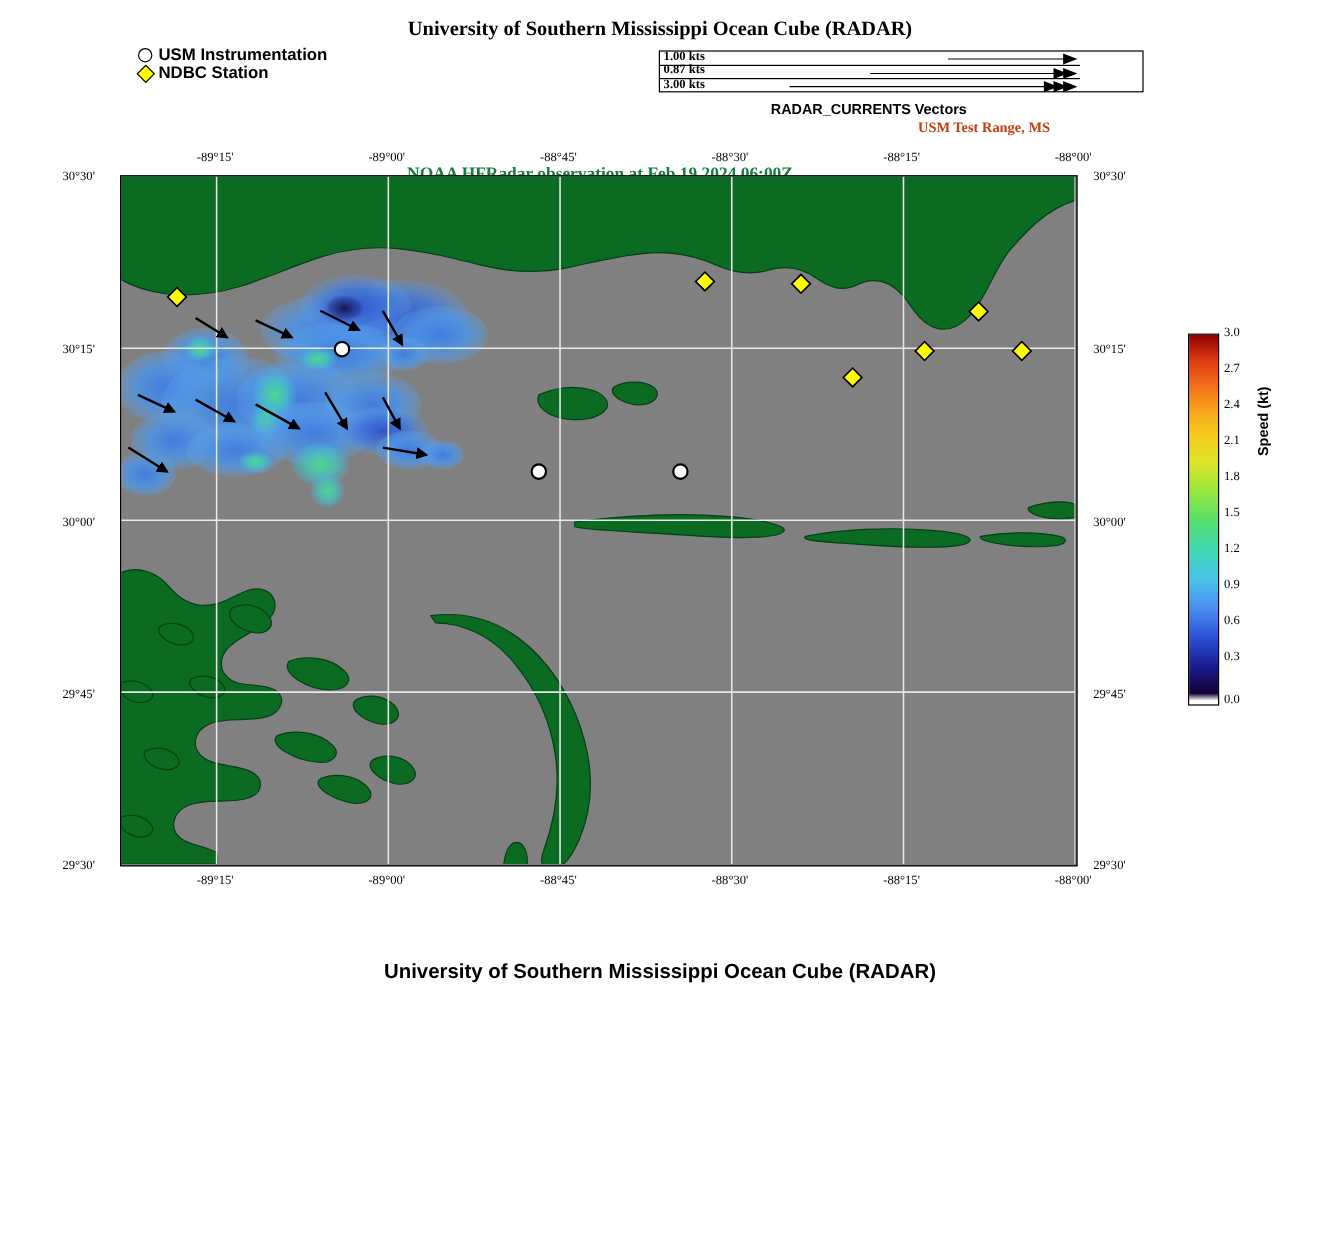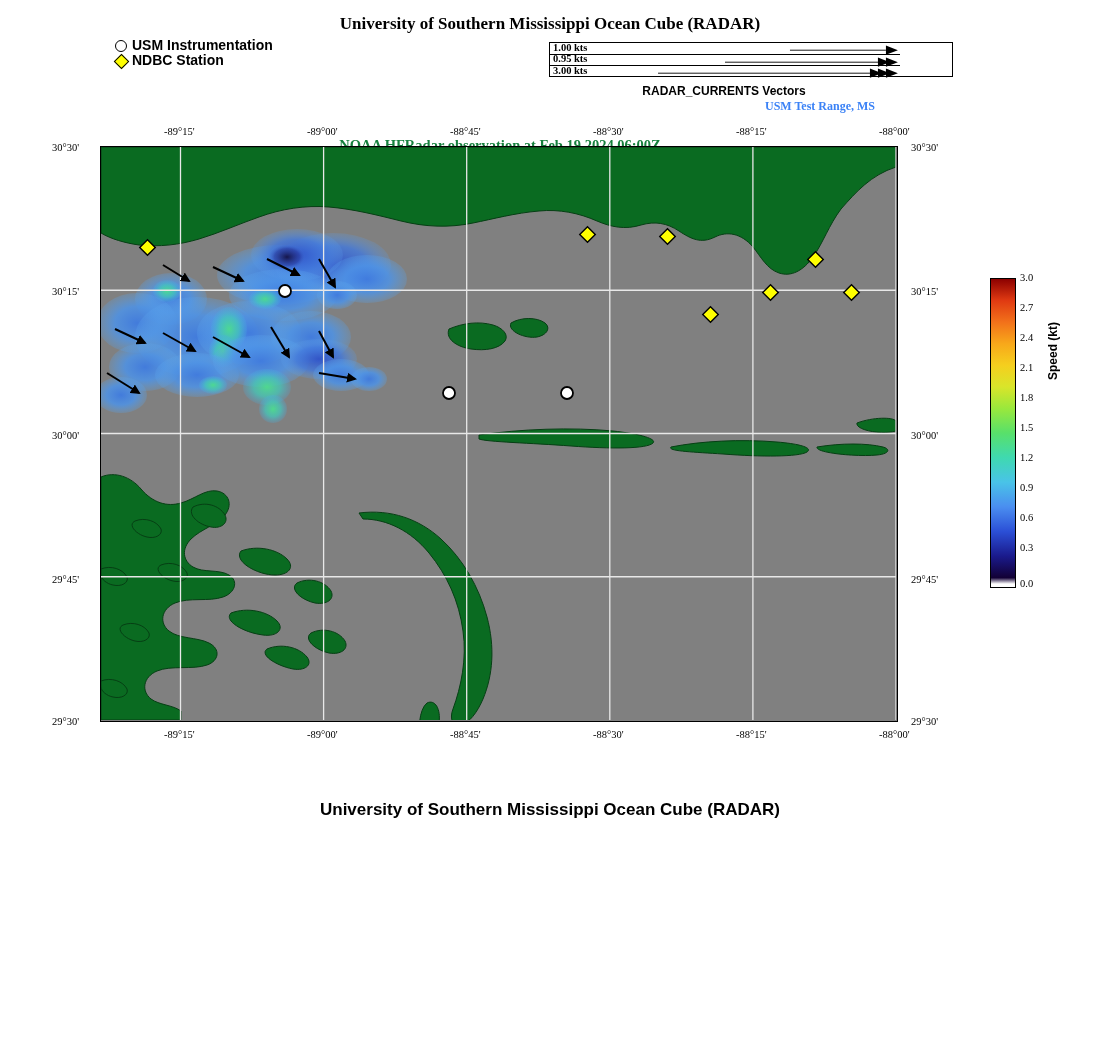--- a/index.html
+++ b/index.html
@@ -54,21 +54,21 @@
     margin-top: 39px;
   }
   #range-label {
     position: absolute;
     left: 700px; top: 99px;
     width: 240px;
     text-align: center;
     font-size: 12px;
     font-weight: bold;
     font-family: "Liberation Serif", serif;
-    color: #3b82f6;
+    color: #c2410c;
   }
 
   
   #symbol-legend {
     position: absolute;
     left: 112px; top: 38px;
     font-size: 14px;
     font-weight: bold;
     color: #000;
   }
@@ -223,21 +223,21 @@
 
   <div id="vector-key">
     <div class="vk-row" style="top:0;">
       <span class="vk-label">1.00 kts</span>
       <svg width="350" height="11.6" viewBox="0 0 350 11.6">
         <line x1="240" y1="5.2" x2="336" y2="5.2" stroke="#000" stroke-width="0.9"></line>
         <polygon points="336,0.6 348,5.2 336,9.8" fill="#000"></polygon>
       </svg>
     </div>
     <div class="vk-row" style="top:11.3px;">
-      <span class="vk-label">0.95 kts</span>
+      <span class="vk-label">0.87 kts</span>
       <svg width="350" height="11.6" viewBox="0 0 350 11.6">
         <line x1="175" y1="5.2" x2="336" y2="5.2" stroke="#000" stroke-width="0.9"></line>
         <polygon points="336,0.6 348,5.2 336,9.8" fill="#000"></polygon>
         <polygon points="328,0.6 340,5.2 328,9.8" fill="#000"></polygon>
       </svg>
     </div>
     <div class="vk-row" style="top:22.6px;">
       <span class="vk-label">3.00 kts</span>
       <svg width="350" height="11.6" viewBox="0 0 350 11.6">
         <line x1="108" y1="5.2" x2="336" y2="5.2" stroke="#000" stroke-width="0.9"></line>

